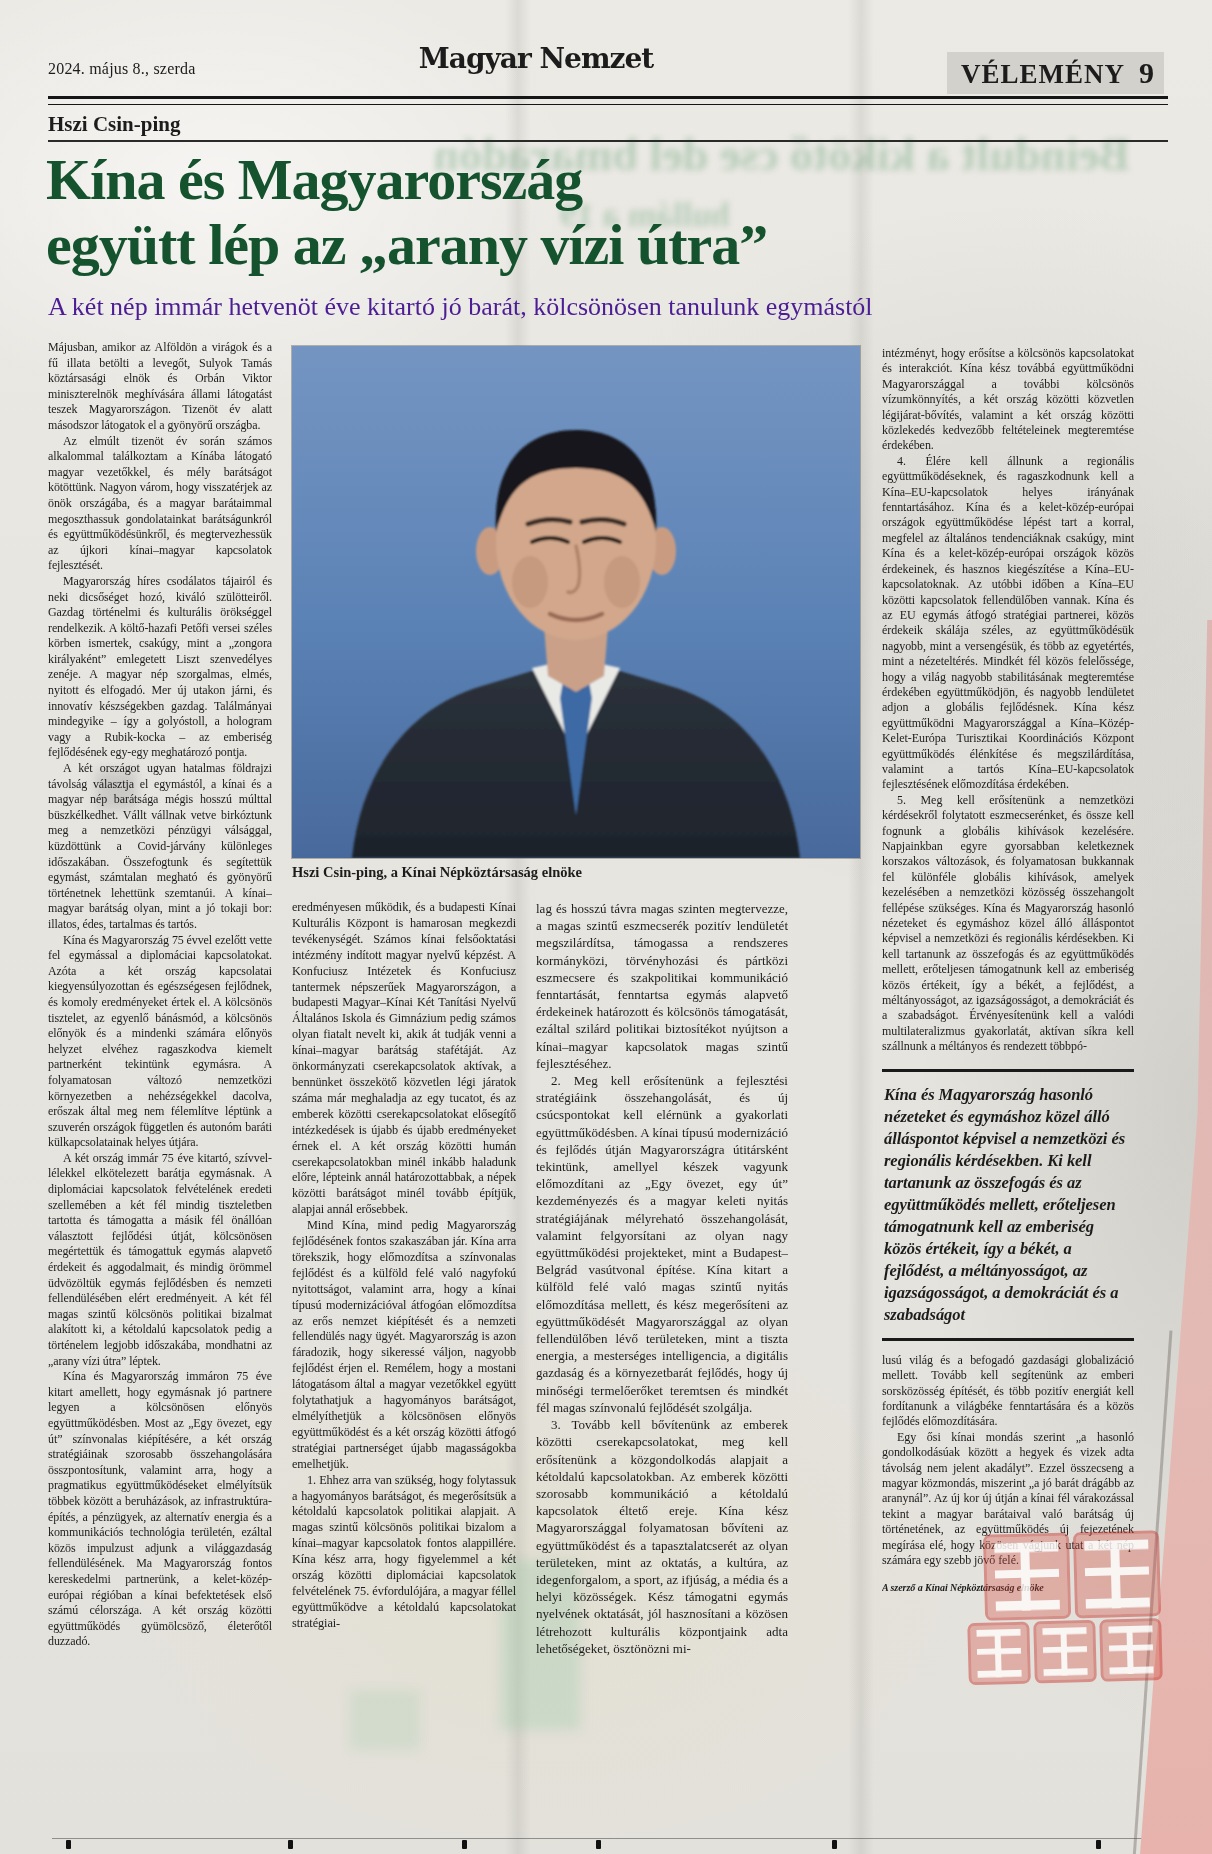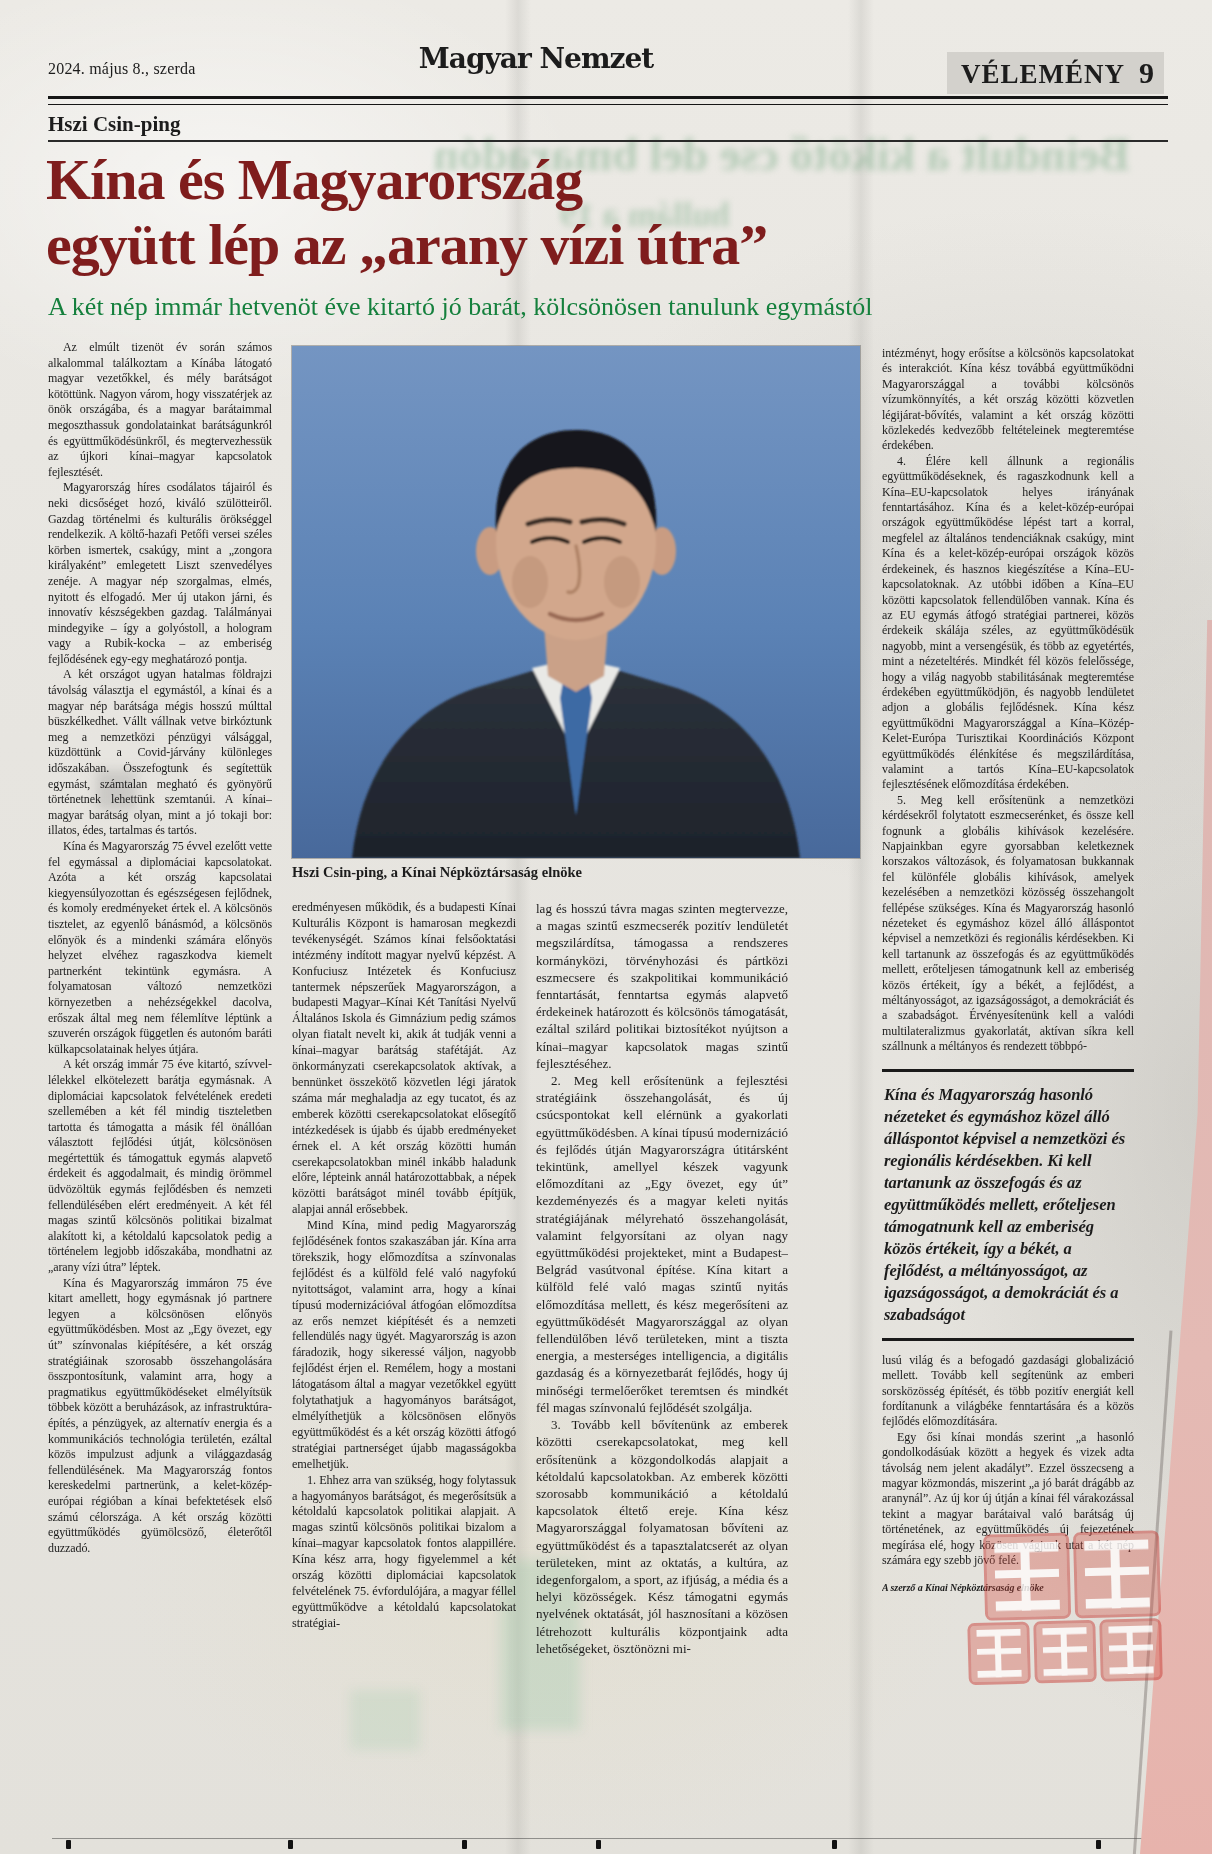--- a/index.html
+++ b/index.html
@@ -29,22 +29,22 @@
   .section-band{position:absolute;right:48px;top:52px;background:rgba(205,203,197,.8);
     padding:4px 10px 4px 14px;display:flex;align-items:baseline;gap:14px;}
   .section-label{font-weight:bold;font-size:27px;letter-spacing:1px;}
   .page-num{font-weight:bold;font-size:30px;}
   .rule-double{position:absolute;left:48px;right:44px;top:96px;height:5px;
     border-top:3px solid #161616;border-bottom:1px solid #161616;}
   
   .kicker{position:absolute;left:48px;top:112px;font-weight:bold;font-size:21px;}
   .kicker-rule{position:absolute;left:48px;right:44px;top:140px;border-top:2px solid #2a2a2a;}
   .headline{position:absolute;left:46px;top:148px;width:900px;
-    font-weight:bold;font-size:58px;line-height:1.12;letter-spacing:-1px;color:#7f1d1d;}
-  .subhead{position:absolute;left:48px;top:292px;width:1060px;font-size:26px;line-height:1.15;color:#15803d;}
+    font-weight:bold;font-size:58px;line-height:1.12;letter-spacing:-1px;color:#14532d;}
+  .subhead{position:absolute;left:48px;top:292px;width:1060px;font-size:26px;line-height:1.15;color:#4c1d95;}
   
   .ghost{position:absolute;pointer-events:none;transform:scaleX(-1);
     color:rgba(110,165,125,.42);font-weight:bold;filter:blur(3px);white-space:nowrap;}
   .ghost1{left:230px;top:128px;font-size:46px;width:900px;}
   .ghost2{left:560px;top:196px;font-size:34px;}
   
   .bodycol{position:absolute;text-align:justify;overflow:hidden;}
   .bodycol p{margin:0;text-indent:15px;}
   .bodycol p.noind{text-indent:0;}
   .col1{left:48px;top:340px;width:224px;height:1496px;font-size:12px;line-height:15.6px;letter-spacing:-0.1px;}
@@ -160,20 +160,21 @@
       <path d="M258,268 q26,12 52,0" stroke="#9a6a55" stroke-width="4.5" fill="none" stroke-linecap="round"></path>
 
       <ellipse cx="238" cy="236" rx="18" ry="26" fill="rgba(176,132,103,.35)"></ellipse>
       <ellipse cx="330" cy="236" rx="18" ry="26" fill="rgba(176,132,103,.35)"></ellipse>
     </g>
   </svg>
 </div>
 <div class="caption">Hszi Csin-ping, a Kínai Népköztársaság elnöke</div>
 
 <div class="bodycol col1">
+    <p class="noind">Májusban, amikor az Alföldön a virágok és a fű illata betölti a levegőt, Sulyok Tamás köztársasági elnök és Orbán Viktor miniszterelnök meghívására állami látogatást teszek Magyarországon. Tizenöt év alatt másodszor látogatok el a gyönyörű országba.</p>
     <p>Az elmúlt tizenöt év során számos alkalommal találkoztam a Kínába látogató magyar vezetőkkel, és mély barátságot kötöttünk. Nagyon várom, hogy visszatérjek az önök országába, és a magyar barátaimmal megoszthassuk gondolatainkat barátságunkról és együttműködésünkről, és megtervezhessük az újkori kínai–magyar kapcsolatok fejlesztését.</p>
     <p>Magyarország híres csodálatos tájairól és neki dicsőséget hozó, kiváló szülötteiről. Gazdag történelmi és kulturális örökséggel rendelkezik. A költő-hazafi Petőfi versei széles körben ismertek, csakúgy, mint a „zongora királyaként” emlegetett Liszt szenvedélyes zenéje. A magyar nép szorgalmas, elmés, nyitott és elfogadó. Mer új utakon járni, és innovatív készségekben gazdag. Találmányai mindegyike – így a golyóstoll, a hologram vagy a Rubik-kocka – az emberiség fejlődésének egy-egy meghatározó pontja.</p>
     <p>A két országot ugyan hatalmas földrajzi távolság választja el egymástól, a kínai és a magyar nép barátsága mégis hosszú múlttal büszkélkedhet. Vállt vállnak vetve birkóztunk meg a nemzetközi pénzügyi válsággal, küzdöttünk a Covid-járvány különleges időszakában. Összefogtunk és segítettük egymást, számtalan megható és gyönyörű történetnek lehettünk szemtanúi. A kínai–magyar barátság olyan, mint a jó tokaji bor: illatos, édes, tartalmas és tartós.</p>
     <p>Kína és Magyarország 75 évvel ezelőtt vette fel egymással a diplomáciai kapcsolatokat. Azóta a két ország kapcsolatai kiegyensúlyozottan és egészségesen fejlődnek, és komoly eredményeket értek el. A kölcsönös tisztelet, az egyenlő bánásmód, a kölcsönös előnyök és a mindenki számára előnyös helyzet elvéhez ragaszkodva kiemelt partnerként tekintünk egymásra. A folyamatosan változó nemzetközi környezetben a nehézségekkel dacolva, erőszak által meg nem félemlítve léptünk a szuverén országok független és autonóm baráti külkapcsolatainak helyes útjára.</p>
     <p>A két ország immár 75 éve kitartó, szívvel-lélekkel elkötelezett barátja egymásnak. A diplomáciai kapcsolatok felvételének eredeti szellemében a két fél mindig tiszteletben tartotta és támogatta a másik fél önállóan választott fejlődési útját, kölcsönösen megértettük és támogattuk egymás alapvető érdekeit és aggodalmait, és mindig örömmel üdvözöltük egymás fejlődésben és nemzeti fellendülésében elért eredményeit. A két fél magas szintű kölcsönös politikai bizalmat alakított ki, a kétoldalú kapcsolatok pedig a történelem legjobb időszakába, mondhatni az „arany vízi útra” léptek.</p>
     <p>Kína és Magyarország immáron 75 éve kitart amellett, hogy egymásnak jó partnere legyen a kölcsönösen előnyös együttműködésben. Most az „Egy övezet, egy út” színvonalas kiépítésére, a két ország stratégiáinak szorosabb összehangolására összpontosítunk, valamint arra, hogy a pragmatikus együttműködéseket elmélyítsük többek között a beruházások, az infrastruktúra-építés, a pénzügyek, az alternatív energia és a kommunikációs technológia területén, ezáltal közös impulzust adjunk a világgazdaság fellendülésének. Ma Magyarország fontos kereskedelmi partnerünk, a kelet-közép-európai régióban a kínai befektetések első számú célországa. A két ország közötti együttműködés gyümölcsöző, életerőtől duzzadó.</p>
   </div>
 <div class="bodycol col2">
     <p class="noind">eredményesen működik, és a budapesti Kínai Kulturális Központ is hamarosan megkezdi tevékenységét. Számos kínai felsőoktatási intézmény indított magyar nyelvű képzést. A Konfuciusz Intézetek és Konfuciusz tantermek népszerűek Magyarországon, a budapesti Magyar–Kínai Két Tanítási Nyelvű Általános Iskola és Gimnázium pedig számos olyan fiatalt nevelt ki, akik át tudják venni a kínai–magyar barátság stafétáját. Az önkormányzati cserekapcsolatok aktívak, a bennünket összekötő közvetlen légi járatok száma már meghaladja az egy tucatot, és az emberek közötti cserekapcsolatokat elősegítő intézkedések is újabb és újabb eredményeket érnek el. A két ország közötti humán cserekapcsolatokban minél inkább haladunk előre, lépteink annál határozottabbak, a népek közötti barátságot minél tovább építjük, alapjai annál erősebbek.</p>
     <p>Mind Kína, mind pedig Magyarország fejlődésének fontos szakaszában jár. Kína arra törekszik, hogy előmozdítsa a színvonalas fejlődést és a külföld felé való nagyfokú nyitottságot, valamint arra, hogy a kínai típusú modernizációval átfogóan előmozdítsa az erős nemzet kiépítését és a nemzeti fellendülés nagy ügyét. Magyarország is azon fáradozik, hogy sikeressé váljon, nagyobb fejlődést érjen el. Remélem, hogy a mostani látogatásom által a magyar vezetőkkel együtt folytathatjuk a hagyományos barátságot, elmélyíthetjük a kölcsönösen előnyös együttműködést és a két ország közötti átfogó stratégiai partnerséget újabb magasságokba emelhetjük.</p>

